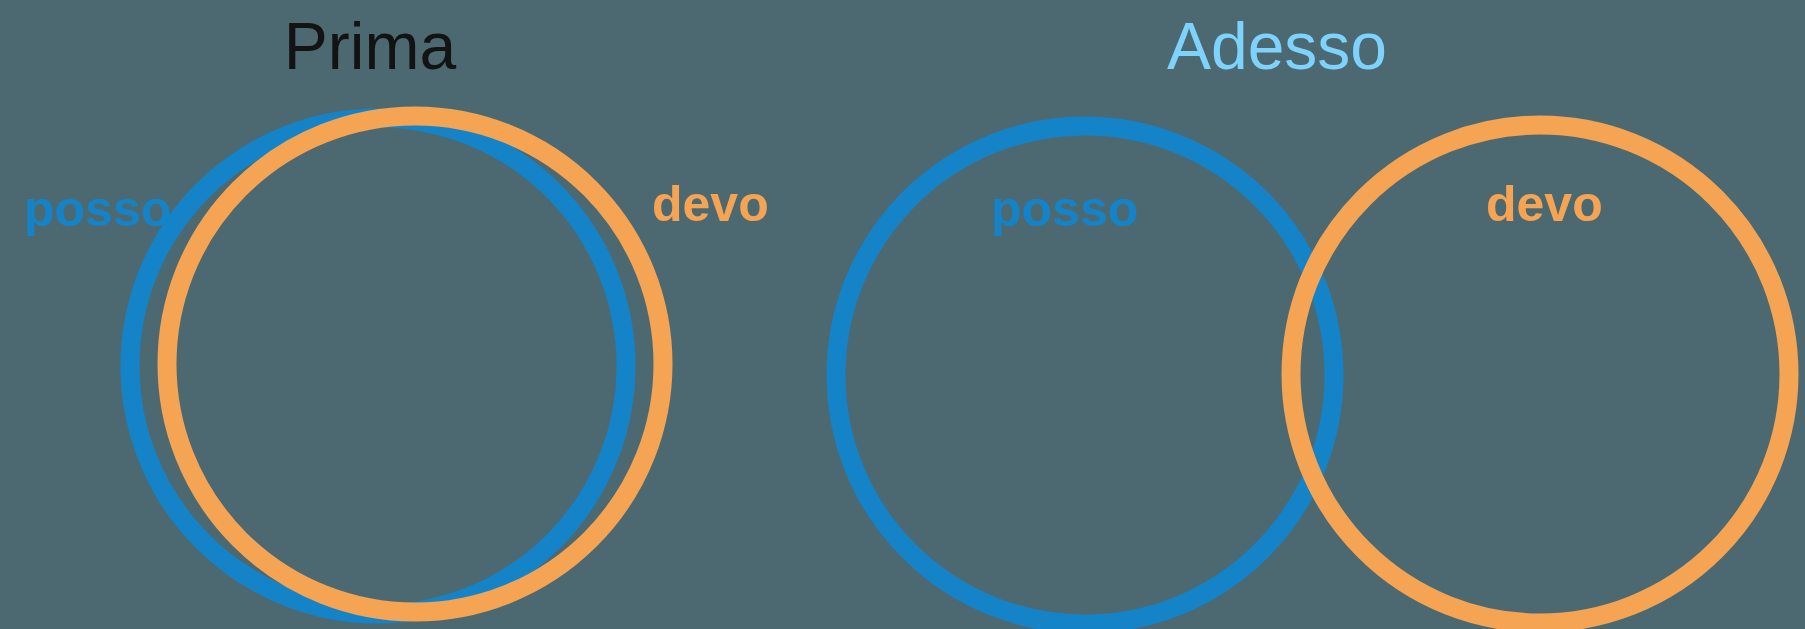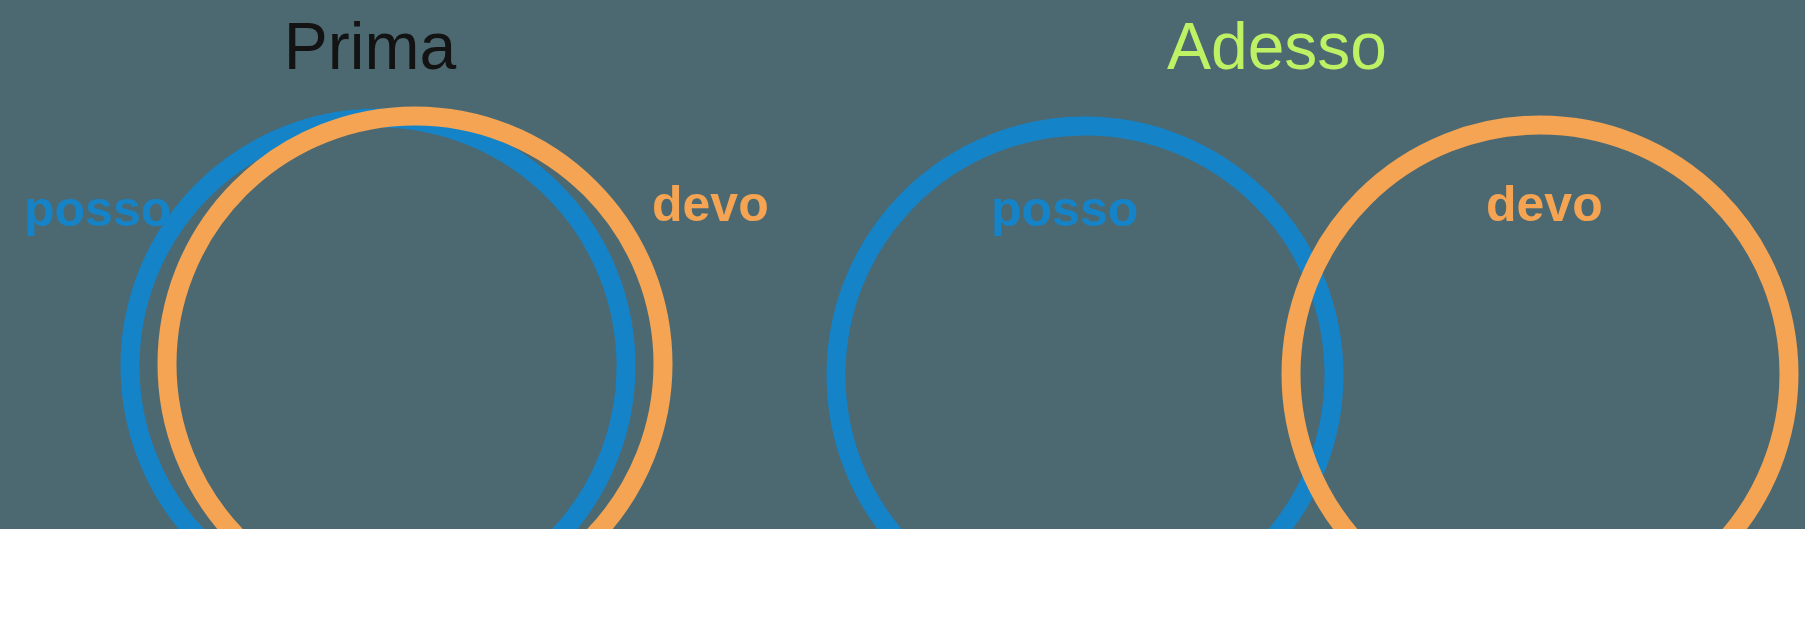--- a/index.html
+++ b/index.html
@@ -8,21 +8,21 @@
   }
   body {
     width: 1805px;
     height: 629px;
     overflow: hidden;
     font-family: "Liberation Sans", "DejaVu Sans", sans-serif;
   }
   .canvas {
     position: relative;
     width: 1805px;
-    height: 529px;
+    height: 629px;
     overflow: hidden;
   }
   .circles-svg {
     position: absolute;
     left: 0;
     top: 0;
     width: 1805px;
     height: 629px;
     display: block;
   }
@@ -59,21 +59,21 @@
 
     <circle cx="378" cy="366" r="248" fill="none" stroke-width="19" stroke="#1583C8"></circle>
     <circle cx="415" cy="364" r="248" fill="none" stroke-width="19" stroke="#F4A452"></circle>
 
     <circle cx="1085" cy="375" r="249" fill="none" stroke-width="19" stroke="#1583C8"></circle>
     <circle cx="1540" cy="374" r="249" fill="none" stroke-width="19" stroke="#F4A452"></circle>
   </svg>
 
   <div class="panel-title prima" style="color: rgb(19, 19, 19);">Prima</div>
 
-  <div class="panel-title adesso" style="color: #bef264;">Adesso</div>
+  <div class="panel-title adesso" style="color: #7dd3fc;">Adesso</div>
 
   <div class="circle-label label-prima-posso" style="color: rgb(21, 131, 200);">posso</div>
 
   <div class="circle-label label-prima-devo" style="color: rgb(244, 164, 82);">devo</div>
 
   <div class="circle-label label-adesso-posso" style="color: rgb(21, 131, 200);">posso</div>
 
   <div class="circle-label label-adesso-devo" style="color: rgb(244, 164, 82);">devo</div>
 </div>
 

